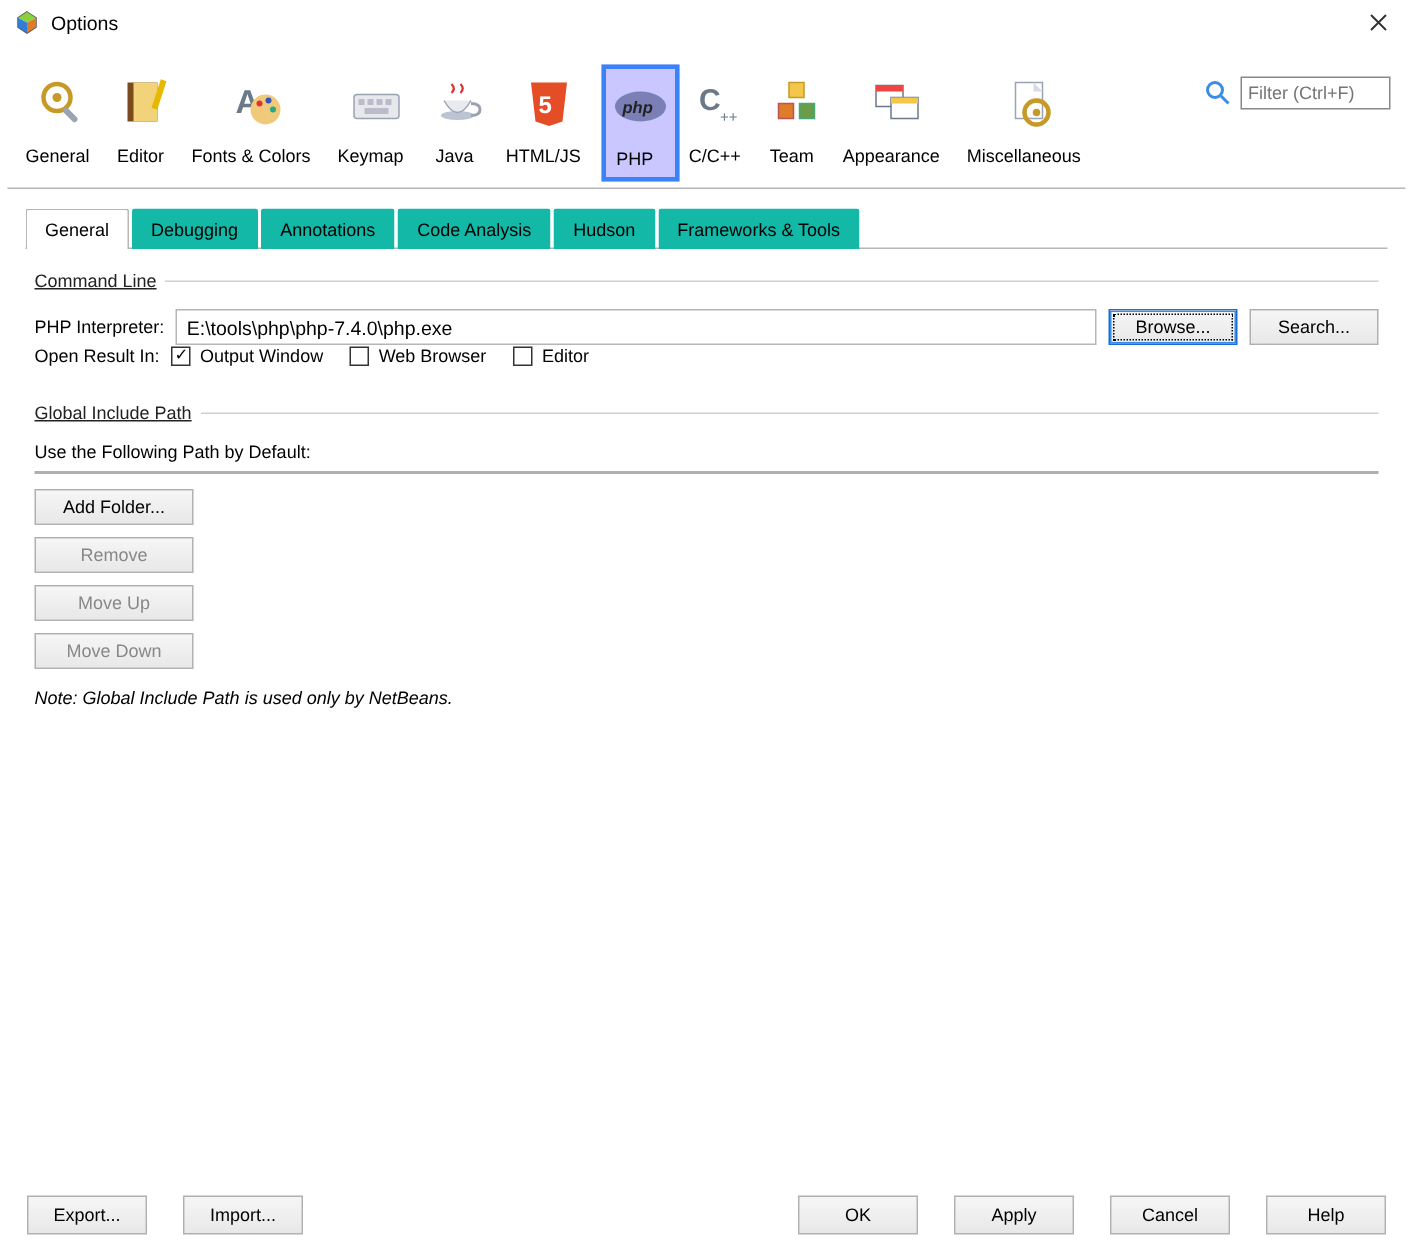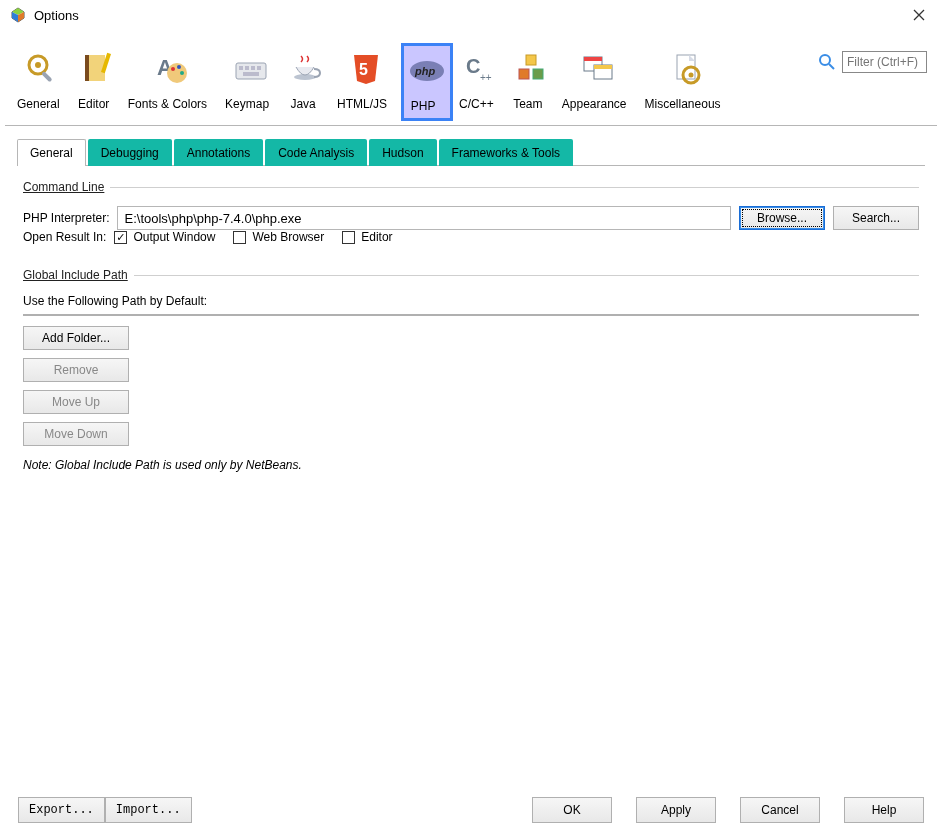--- a/index.html
+++ b/index.html
@@ -69,21 +69,21 @@
   .filter-wrap {
     position: absolute;
     right: 10px;
     top: 20px;
     display: flex;
     align-items: center;
     gap: 6px;
   }
   .filter-wrap input {
     height: 22px;
-    width: 85px;
+    width: 100px;
     font-size: 12px;
     border: 1px solid #888;
     padding: 2px 4px;
     color: #888;
   }
   .tabs {
     display: flex;
     margin: 12px 12px 0 12px;
     border-bottom: 1px solid #b6b6b6;
   }
@@ -160,21 +160,21 @@
   button.btn:disabled { color: #888; }
   .note { font-style: italic; margin-top: 12px; }
   .footer {
     position: absolute;
     bottom: 12px;
     left: 0; right: 0;
     display: flex;
     align-items: center;
     padding: 0 18px;
   }
-  .footer .left { display: flex; gap: 0; font-family: Liberation Mono, monospace; }
+  .footer .left { display: flex; gap: 24px; }
   .footer .right { margin-left: auto; display: flex; gap: 24px; }
   .footer button.btn { min-width: 80px; height: 26px; margin-left: 0; }
   svg { display: block; }
 </style>
 </head>
 <body>
 
 <div class="titlebar">
   <span class="app-icon">
     <svg width="16" height="16" viewBox="0 0 16 16">

